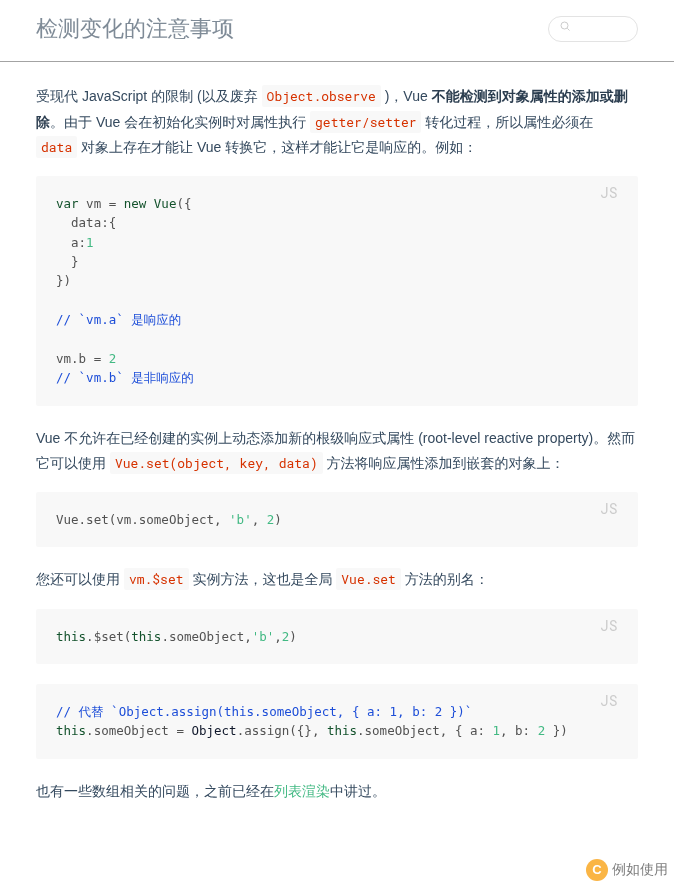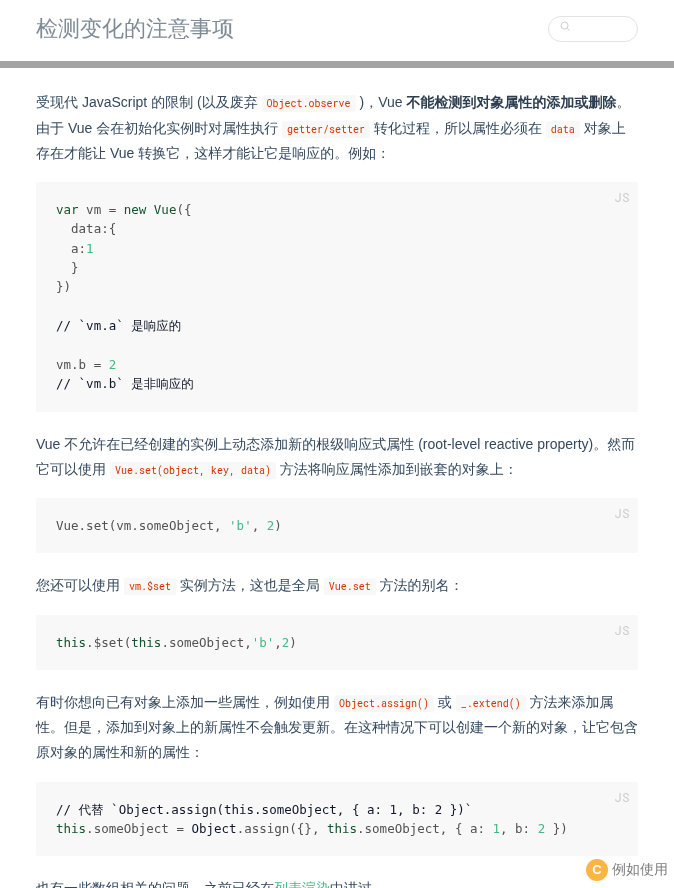--- a/index.html
+++ b/index.html
@@ -9,21 +9,21 @@
       line-height: 1.7;
       color: #34495e;
       background: #fff;
       width: 674px;
     }
     .header {
       display: flex;
       justify-content: space-between;
       align-items: center;
       padding: 10px 36px 14px;
-      border-bottom: 7px solid #a3a3a3;
+      border-bottom: 1px solid #a3a3a3;
     }
     .title {
       font-size: 22px;
       font-weight: 500;
       color: #7f8b97;
     }
     .search-wrap {
       position: relative;
       width: 90px;
       height: 26px;
@@ -38,21 +38,21 @@
       padding: 22px 36px 20px;
     }
     .para {
       margin-bottom: 16px;
       color: #34495e;
       line-height: 1.8;
     }
     strong { font-weight: 700; color: #2c3e50; }
     code.inline {
       font-family: "Roboto Mono", Consolas, Monaco, monospace;
-      font-size: 10px;
+      font-size: 13px;
       color: #d63200;
       background: #f8f8f8;
       padding: 2px 5px;
       border-radius: 2px;
       margin-top: 12px;
     }
     a.link { color: #42b983; text-decoration: none; }
     .code-block {
       position: relative;
       background: #f8f8f8;
@@ -61,31 +61,31 @@
       margin: 14px 0 20px;
       font-family: "Roboto Mono", Consolas, Monaco, monospace;
       font-size: 12.5px;
       line-height: 1.55;
       color: #525252;
       overflow: hidden;
     }
     .code-lang {
       position: absolute;
       top: 6px;
-      right: 8px;
-      font-size: 12px;
+      right: 20px;
+      font-size: 14px;
       color: #ccc;
       letter-spacing: 0.5px;
     }
     .tok-keyword { color: #14532d; }
     .tok-literal { color: #14532d; }
     .tok-number  { color: #42b983; }
     .tok-builtin { color: #0f172a; }
     .tok-string  { color: #42b983; }
-    .tok-comment { color: #0f172a; }
+    .tok-comment { color: #1d4ed8; }
     .watermark {
       position: fixed;
       bottom: 6px;
       right: 6px;
       display: flex;
       align-items: center;
       font-size: 14px;
       color: #666;
       opacity: 0.85;
       pointer-events: none;
@@ -151,23 +151,20 @@
 
   <p class="para">
     <span>您还可以使用 </span><code class="inline">vm.$set</code><span> 实例方法，这也是全局 </span><code class="inline">Vue.set</code><span> 方法的别名：</span>
   </p>
 
   <div class="code-block">
     <span class="code-lang">JS</span>
 <pre><span class="tok-keyword">this</span>.$set(<span class="tok-keyword">this</span>.someObject,<span class="tok-string">'b'</span>,<span class="tok-number">2</span>)</pre>
   </div>
 
-  <p class="para">
-    <span>有时你想向已有对象上添加一些属性，例如使用 </span><code class="inline">Object.assign()</code><span> 或 </span><code class="inline">_.extend()</code><span> 方法来添加属性。但是，添加到对象上的新属性不会触发更新。在这种情况下可以创建一个新的对象，让它包含原对象的属性和新的属性：</span>
-  </p>
 
   <div class="code-block">
     <span class="code-lang">JS</span>
 <pre><span class="tok-comment">// 代替 `Object.assign(this.someObject, { a: 1, b: 2 })`</span>
 <span class="tok-keyword">this</span>.someObject = <span class="tok-builtin">Object</span>.assign({}, <span class="tok-keyword">this</span>.someObject, { a: <span class="tok-number">1</span>, b: <span class="tok-number">2</span> })</pre>
   </div>
 
   <p class="para">
     <span>也有一些数组相关的问题，之前已经在</span><a class="link" href="#">列表渲染</a><span>中讲过。</span>
   </p>

